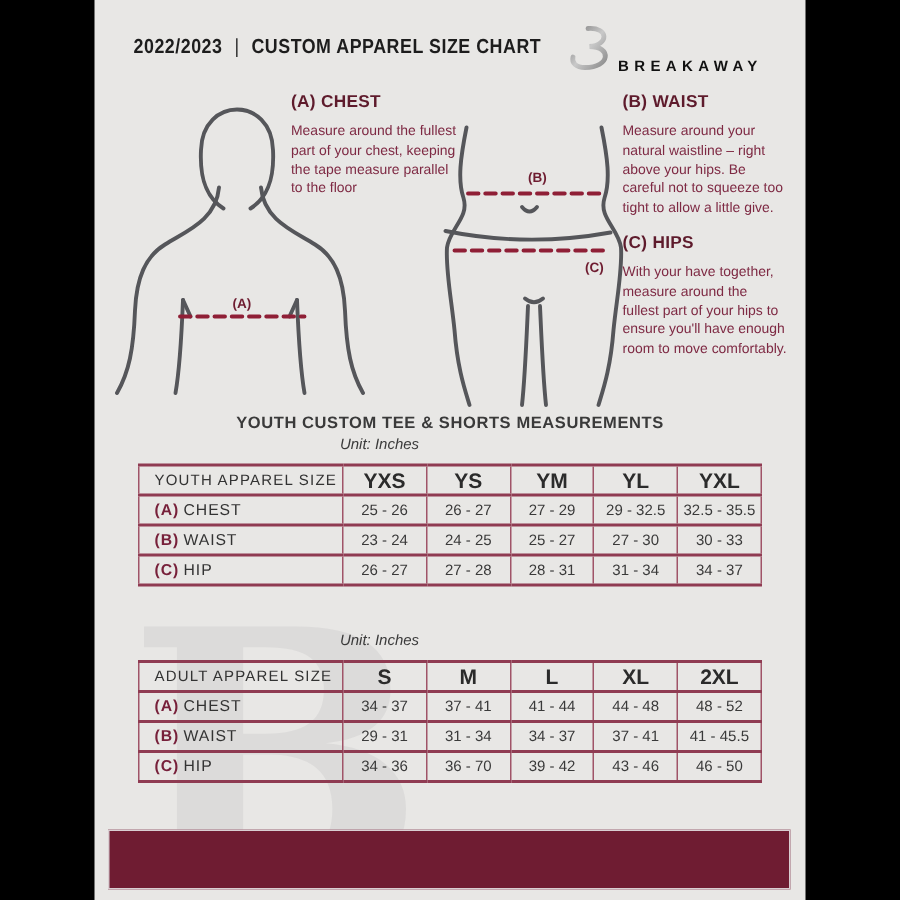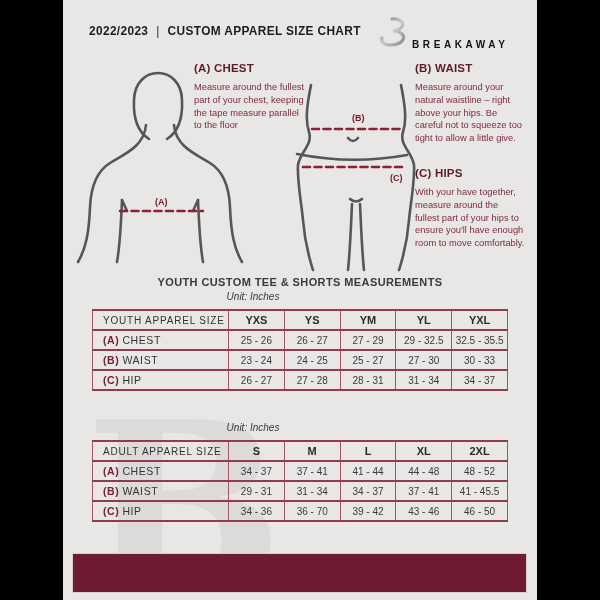--- a/index.html
+++ b/index.html
@@ -19,21 +19,21 @@
   .logo { position:absolute; left:310px; top:16px; }
 
   
   .guide-block { position:absolute; width:112px; }
   .guide-block h3 { font-size:11.5px; font-weight:bold; color:#5e1b2c;
                     letter-spacing:.2px; margin-bottom:7px; }
   .guide-block p { font-size:9.3px; font-weight:500;
                    color:#7e2943; line-height:1.38; }
   .pos-chest { left:131px; top:62px; }
   .pos-waist { left:352px; top:62px; width:110px; }
-  .pos-hips  { left:352px; top:167px; width:110px; }
+  .pos-hips  { left:352px; top:156px; width:110px; }
 
   .fig { position:absolute; }
   .fig-torso { left:7px; top:53px; }
   .fig-lower { left:227px; top:60px; }
   .fig path, .fig line { fill:none; stroke:#55565a; stroke-width:2.6;
                          stroke-linecap:round; }
   .fig .dash { stroke:#8f1f36; stroke-width:2.6; stroke-dasharray:7 4.5; }
   .fig text { font-family:"Liberation Sans",sans-serif; font-size:9px;
               font-weight:bold; fill:#6e1c30; }
 
@@ -43,21 +43,21 @@
   .sec-unit  { position:absolute; left:0; width:380px; text-align:center;
                font-size:10px; font-style:italic; font-weight:500; color:#3a3a3a; }
 
   
   .size-table { position:absolute; left:29px; width:416px; border-collapse:collapse;
                 table-layout:fixed; }
   .size-table col.lbl { width:136px; }
   .size-table th, .size-table td { border-left:1px solid #a05468; border-right:1px solid #a05468;
                 border-top:2px solid #8f3b52; border-bottom:2px solid #8f3b52;
                 height:20px; text-align:center; color:#3a3a3a; background:transparent; }
-  .size-table th { font-size:11px; font-weight:bold; color:#2b2b2b; }
+  .size-table th { font-size:14px; font-weight:bold; color:#2b2b2b; }
   .size-table th.lblcell { font-weight:normal; font-size:10px; letter-spacing:.8px;
                 text-align:left; padding-left:10px; color:#333; }
   .size-table td { font-size:10px; }
   .size-table td.lblcell { text-align:left; padding-left:10px; font-size:10.5px;
                 letter-spacing:.6px; color:#333; }
   .size-table td.lblcell .pfx { font-weight:bold; color:#77203a; margin-right:3px; }
 
   
   .watermark { position:absolute; left:22px; top:390px; font-family:"DejaVu Serif",serif;
                font-weight:bold; font-size:235px; line-height:1;

